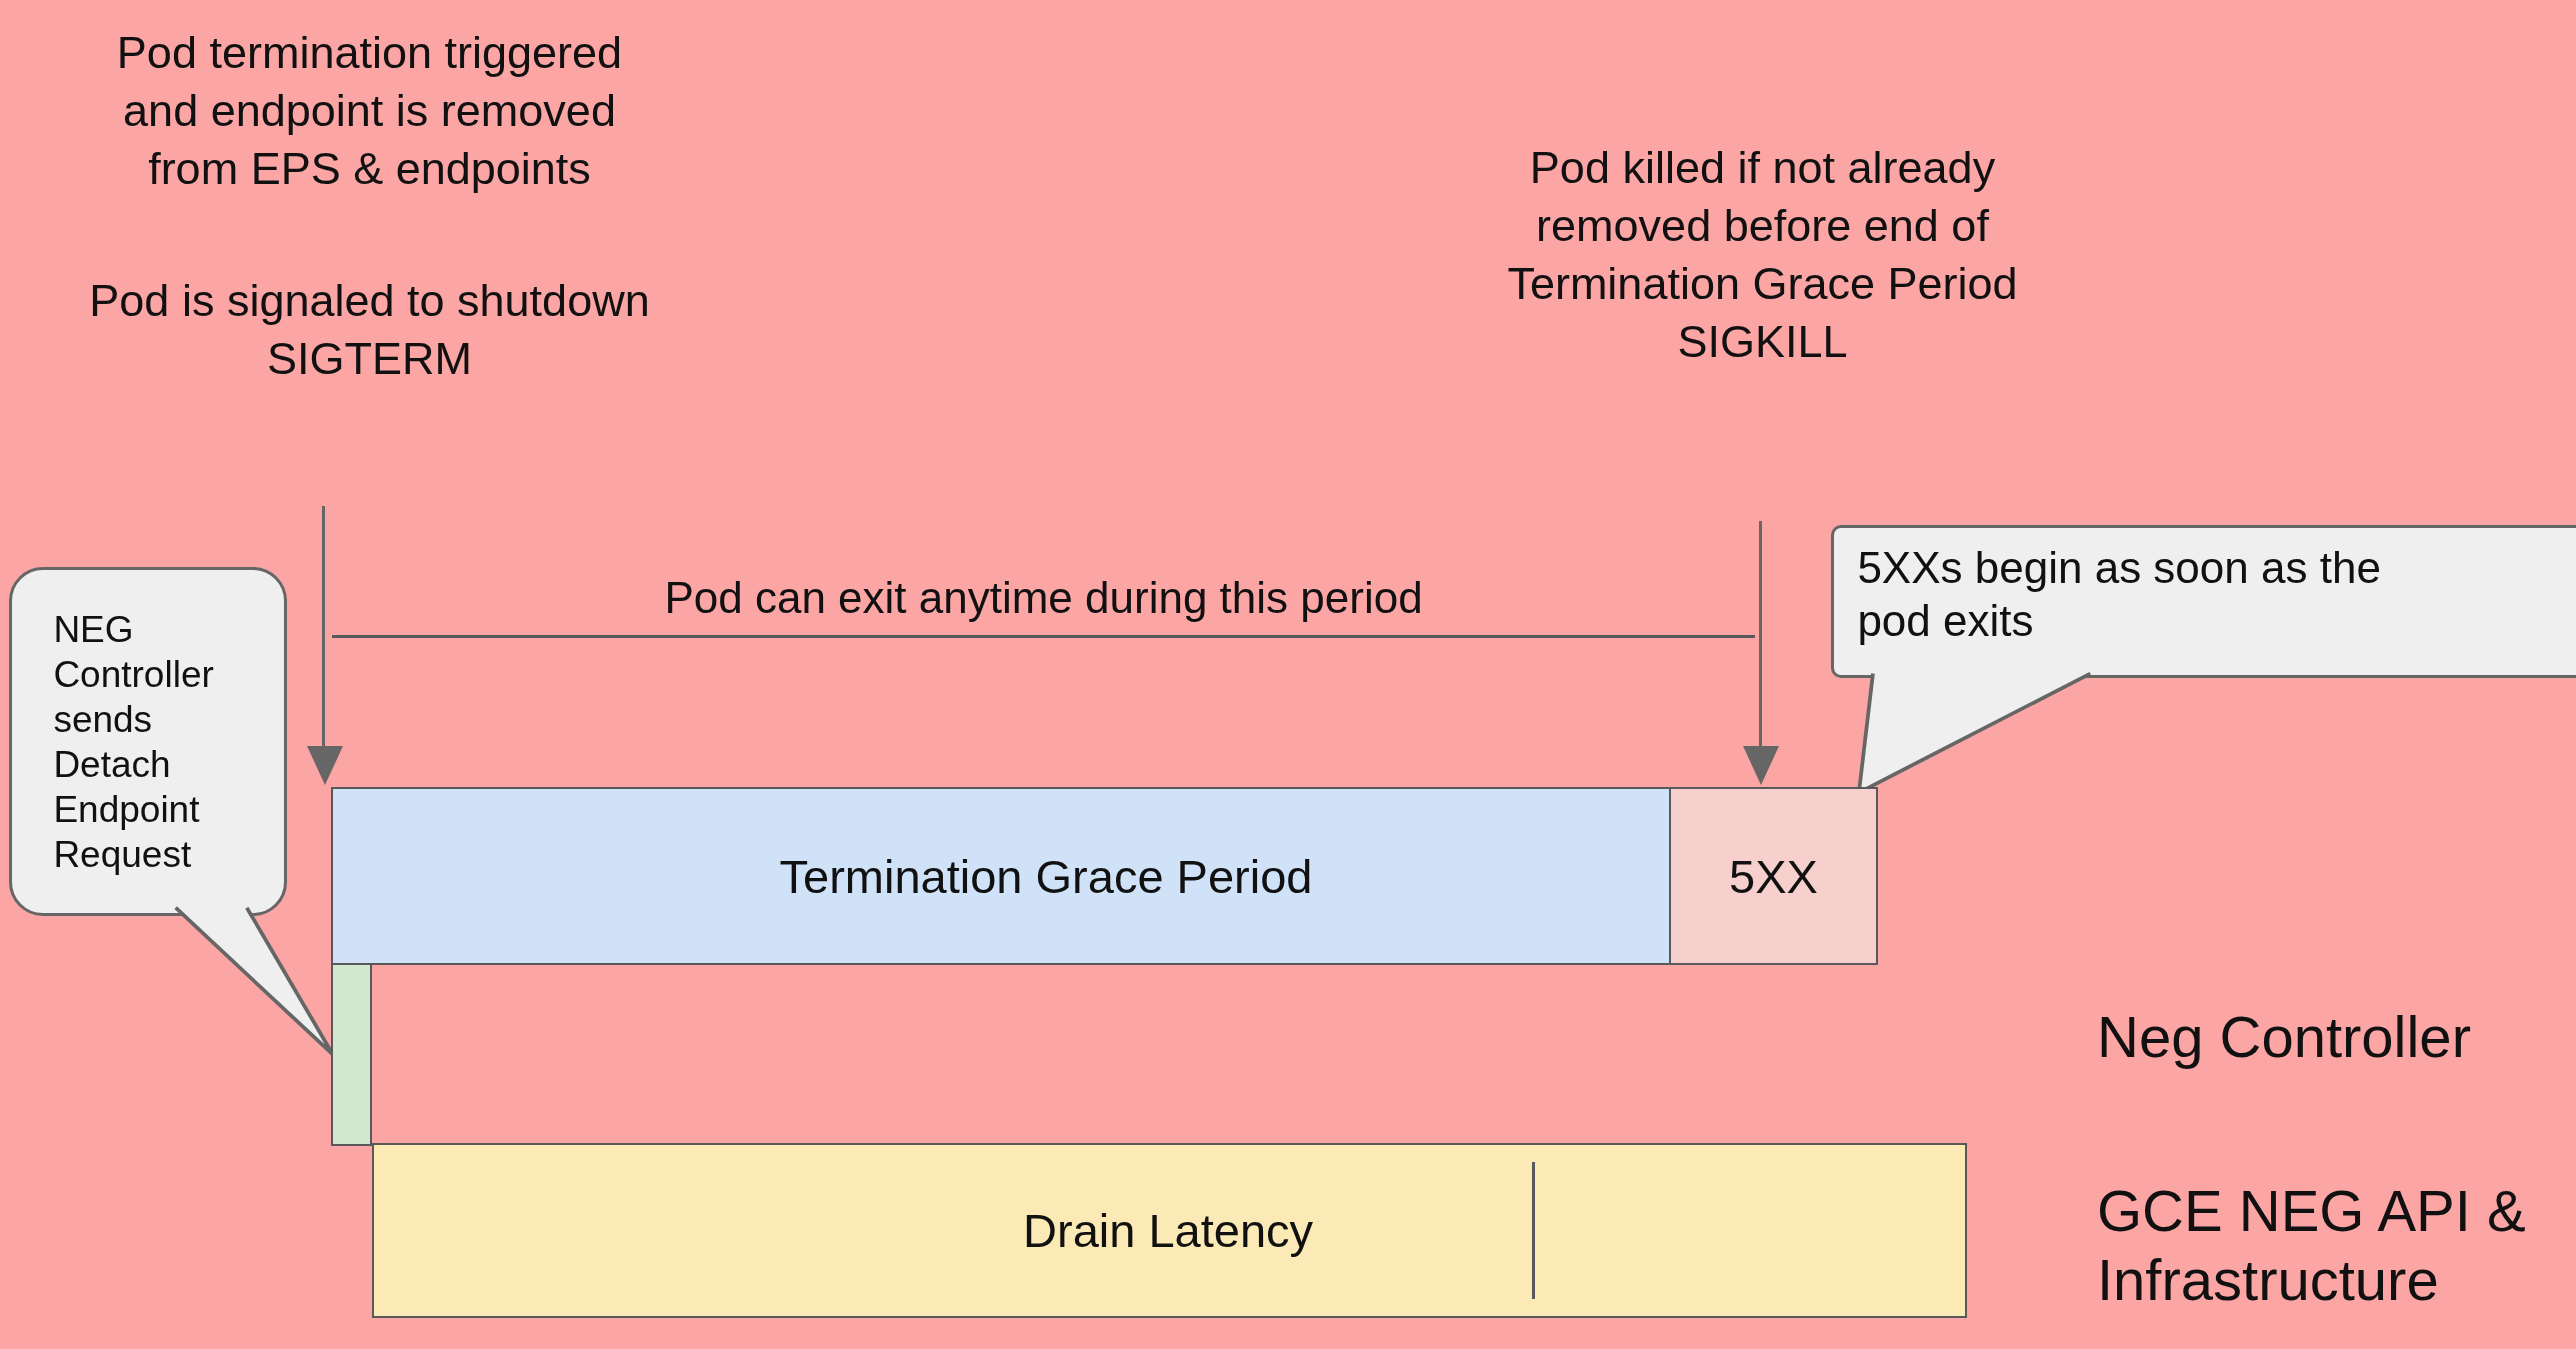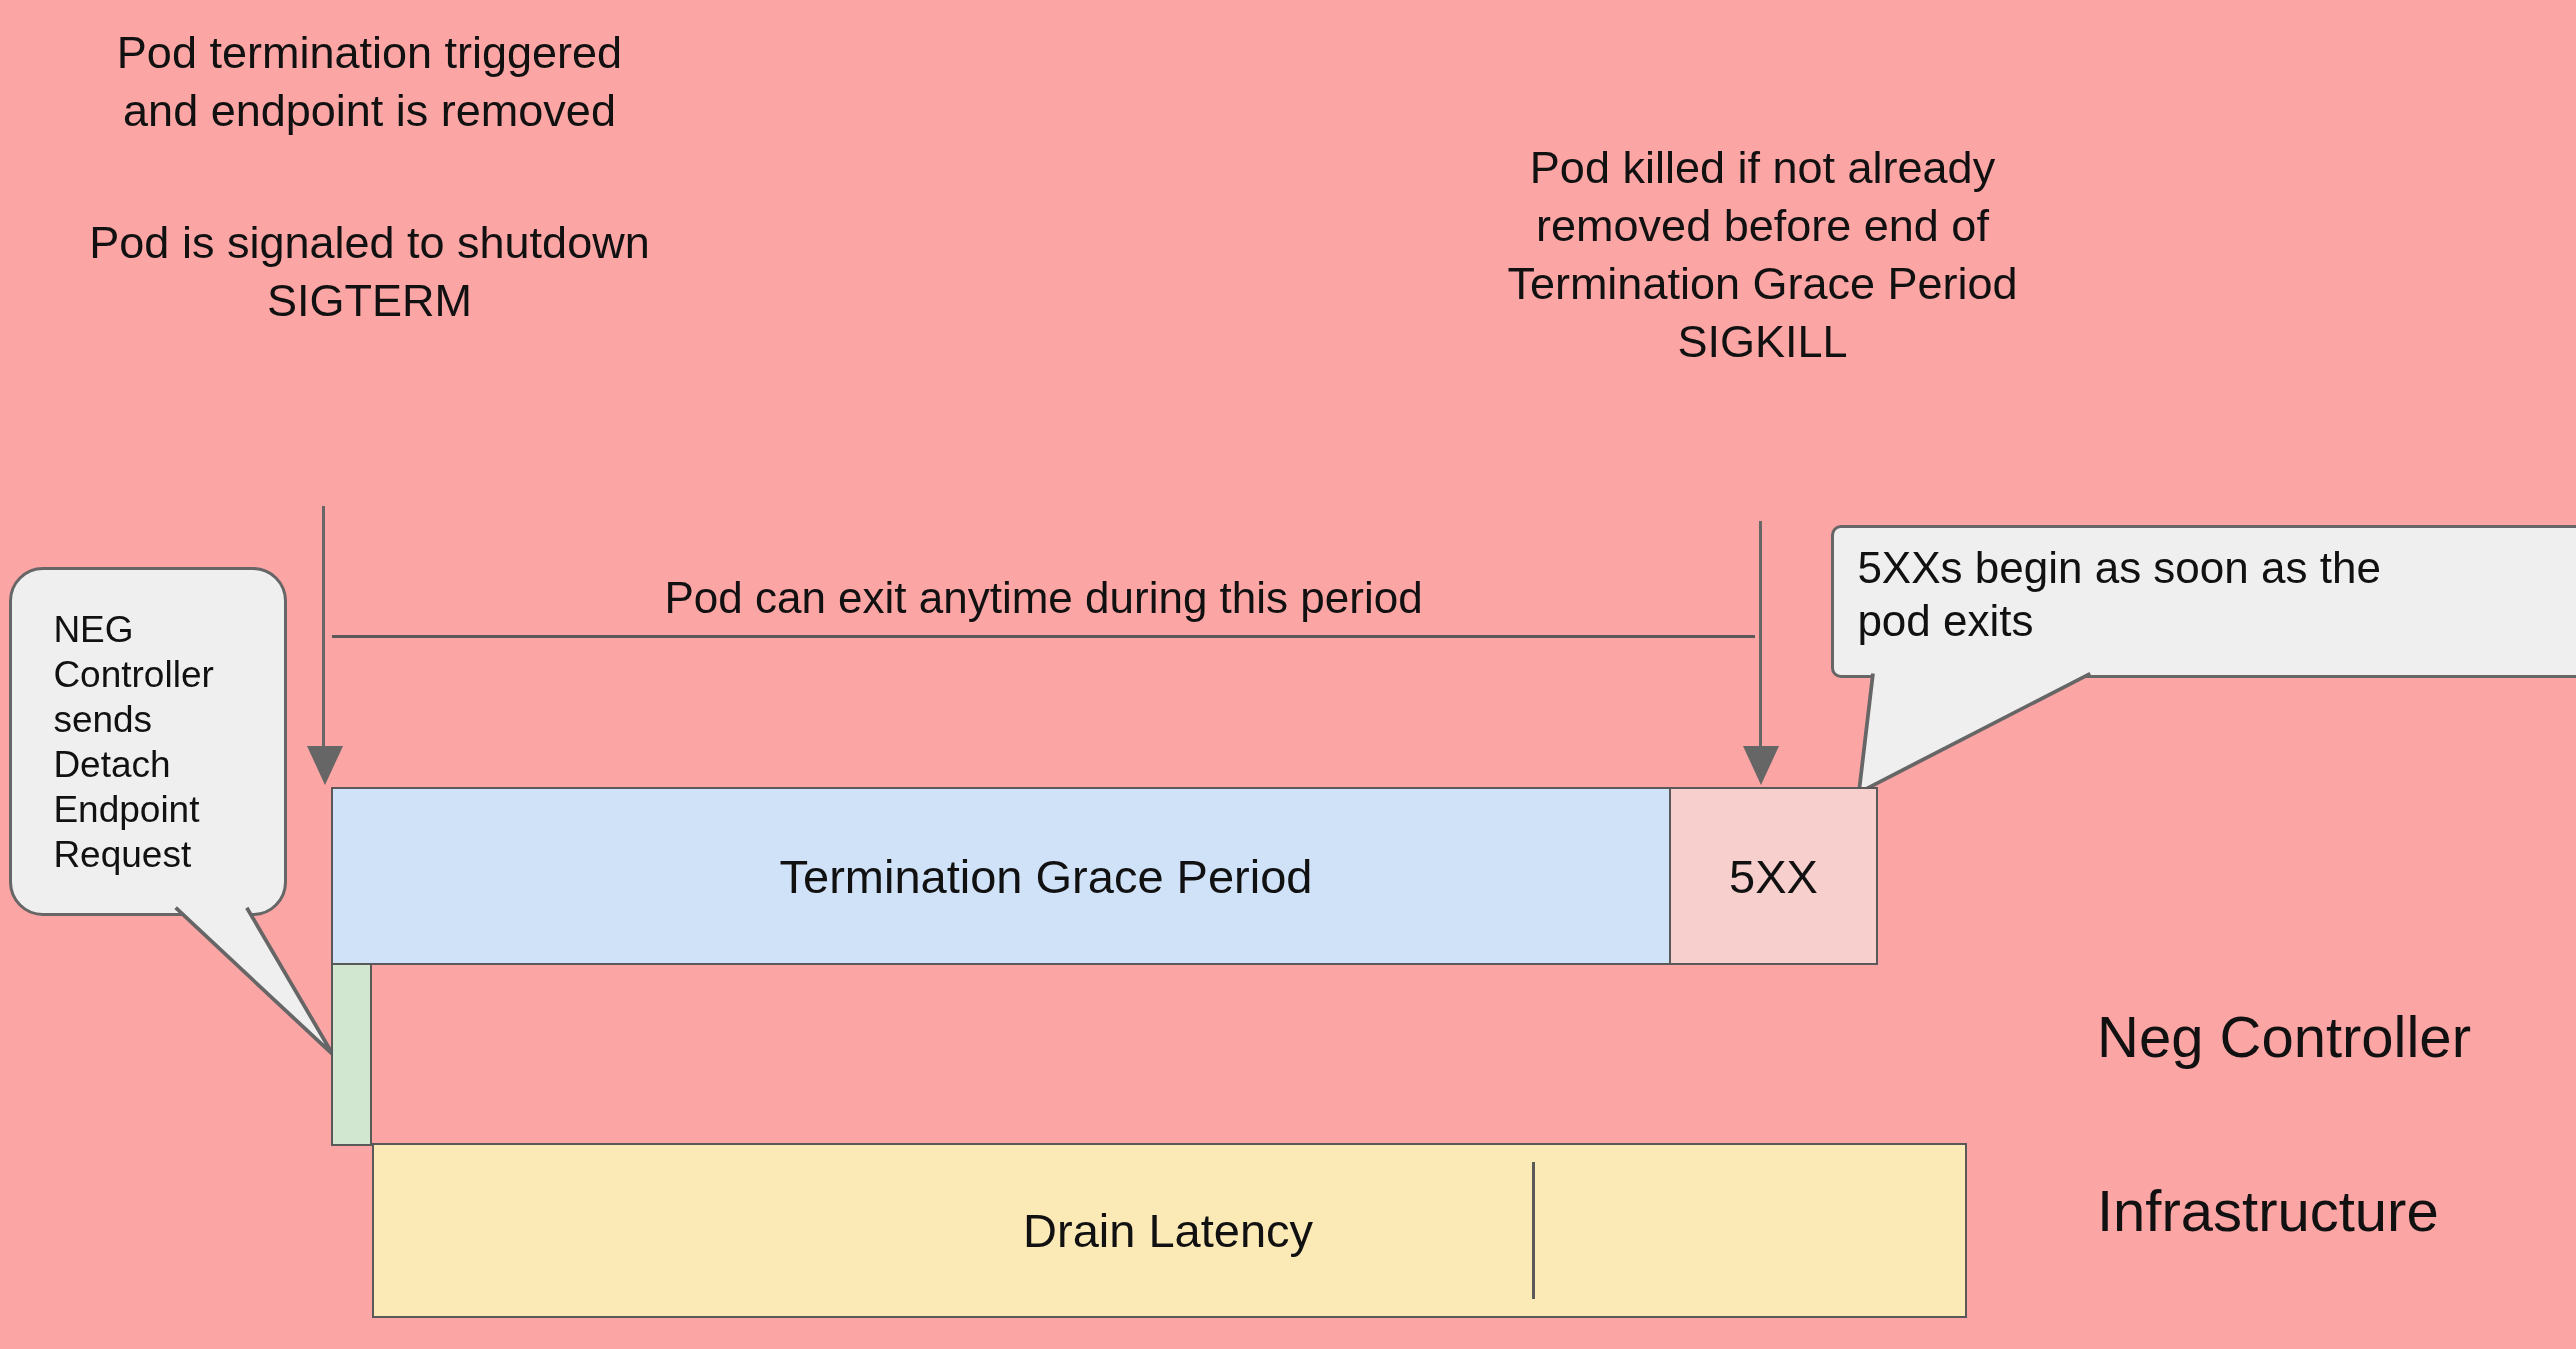--- a/index.html
+++ b/index.html
@@ -83,20 +83,21 @@
 </style>
 </head>
 <body>
 
 <div class="canvas">
 
   <div class="abs note note-tl">
     <div class="para1">
       <div>Pod termination triggered</div>
       <div>and endpoint is removed</div>
+      <div>from EPS &amp; endpoints</div>
     </div>
     <div class="para2">
       <div>Pod is signaled to shutdown</div>
       <div>SIGTERM</div>
     </div>
   </div>
 
   <div class="abs note note-tm">
     <div>Pod killed if not already</div>
     <div>removed before end of</div>
@@ -143,17 +144,18 @@
     <div class="divider"></div>
   </div>
 
   <div class="abs vline arrow-line-left"></div>
   <div class="abs arrowhead arrowhead-left"></div>
   <div class="abs vline arrow-line-right"></div>
   <div class="abs arrowhead arrowhead-right"></div>
 
   <div class="abs rowlabel rl-negcontroller">Neg Controller</div>
   <div class="abs rowlabel rl-gce">
+    <div>GCE NEG API &amp;</div>
     <div>Infrastructure</div>
   </div>
 
 </div>
 
 
 </body></html>

